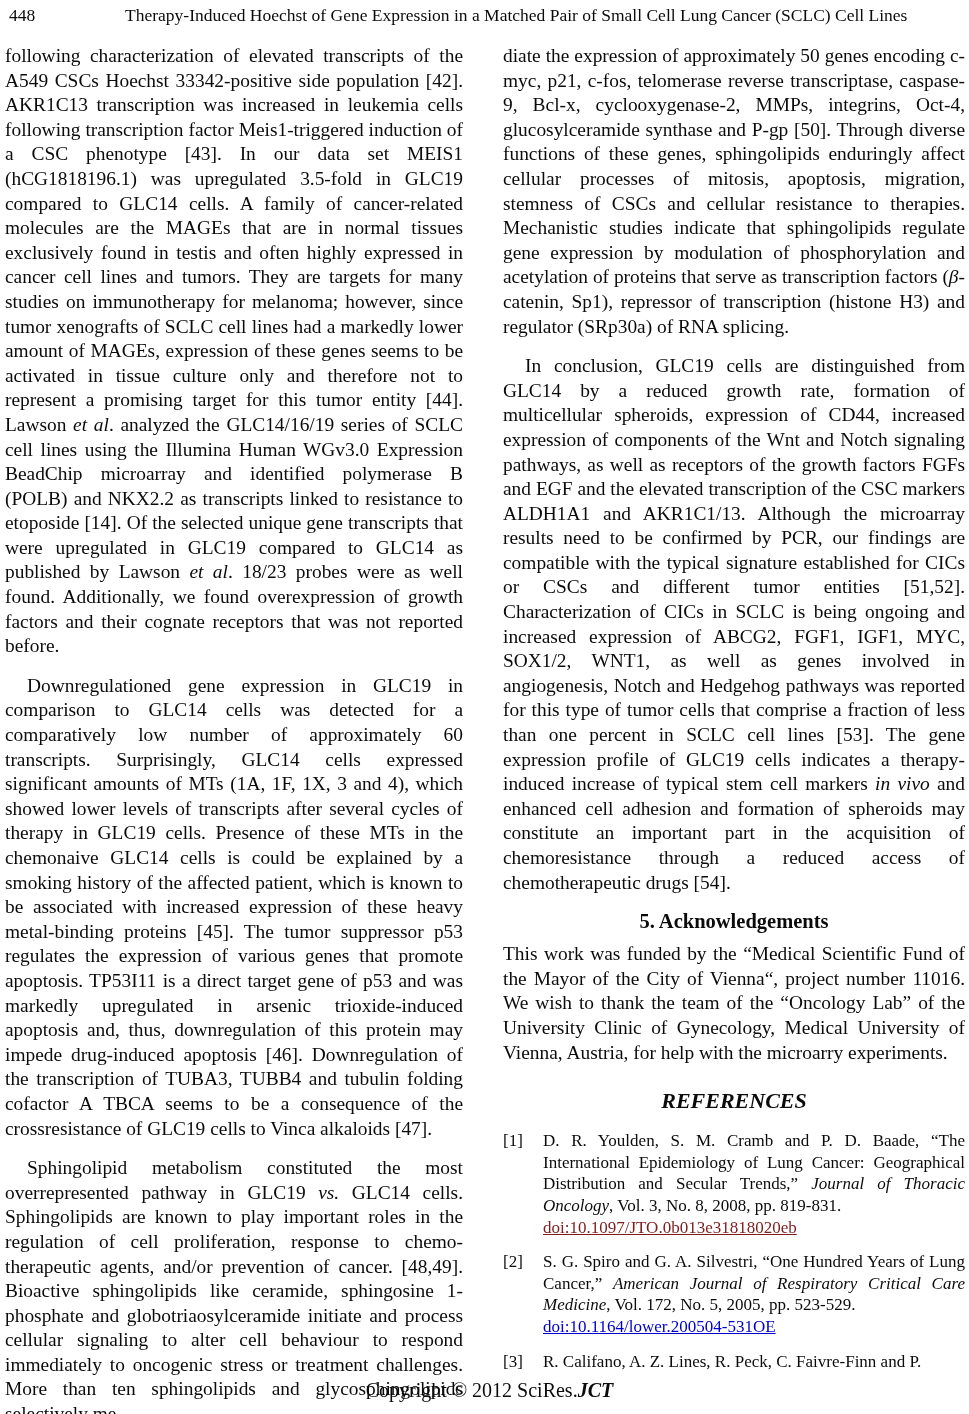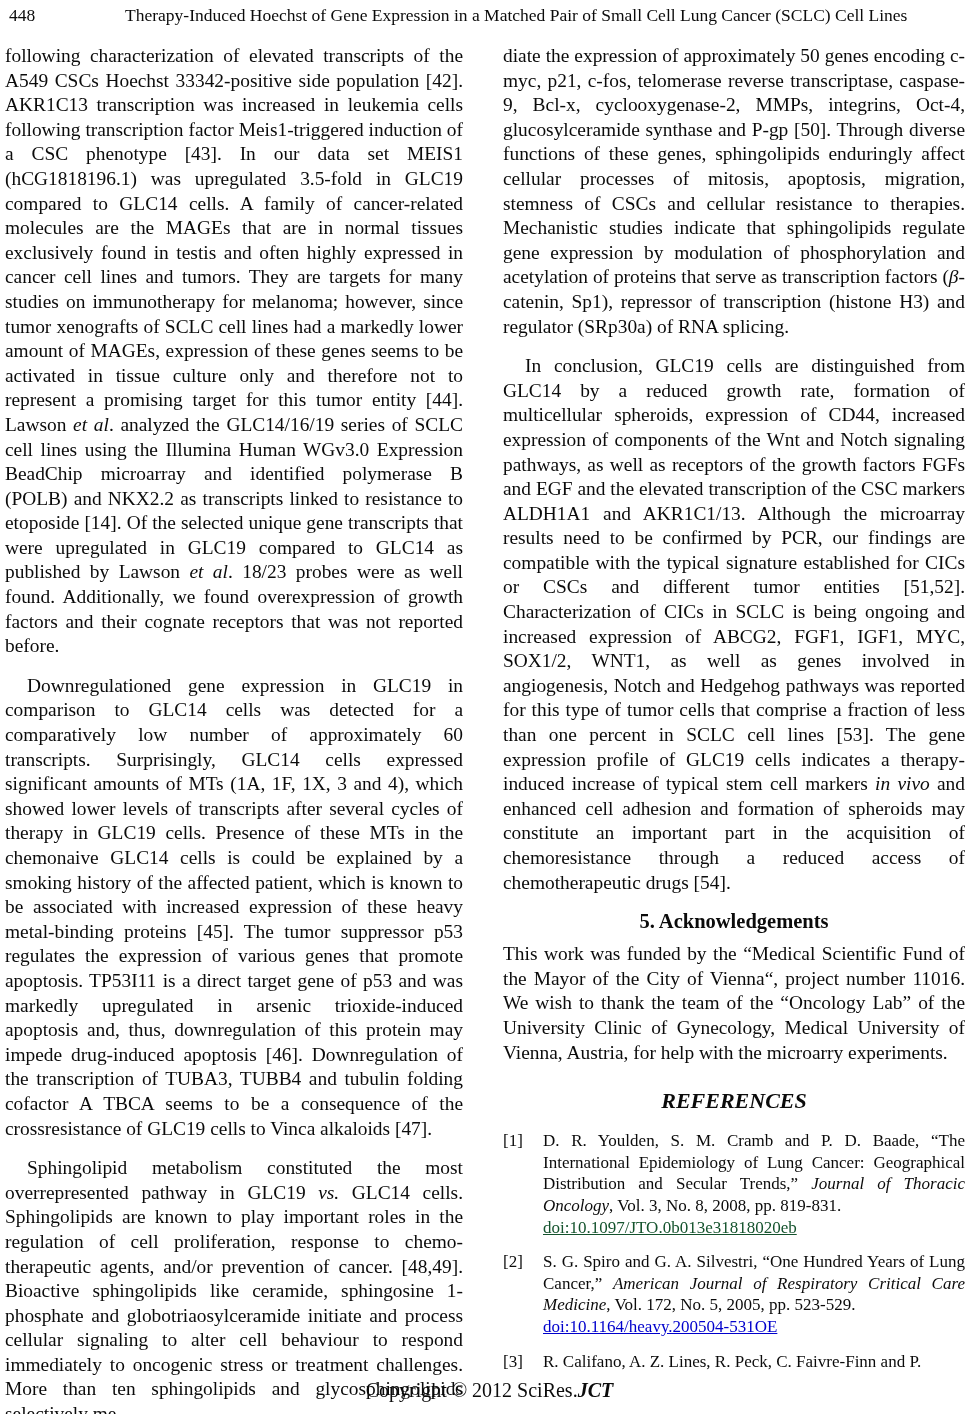--- a/index.html
+++ b/index.html
@@ -62,25 +62,25 @@
         <p class="para ind"><span>In conclusion, GLC19 cells are distinguished from GLC14 by a reduced growth rate, formation of multicellular spheroids, expression of CD44, increased expression of components of the Wnt and Notch signaling pathways, as well as receptors of the growth factors FGFs and EGF and the elevated transcription of the CSC markers ALDH1A1 and AKR1C1/13. Although the microarray results need to be confirmed by PCR, our findings are compatible with the typical signature established for CICs or CSCs and different tumor entities [51,52]. Characterization of CICs in SCLC is being ongoing and increased expression of ABCG2, FGF1, IGF1, MYC, SOX1/2, WNT1, as well as genes involved in angiogenesis, Notch and Hedgehog pathways was reported for this type of tumor cells that comprise a fraction of less than one percent in SCLC cell lines [53]. The gene expression profile of GLC19 cells indicates a therapy-induced increase of typical stem cell markers </span><span class="it">in vivo</span><span> and enhanced cell adhesion and formation of spheroids may constitute an important part in the acquisition of chemoresistance through a reduced access of chemotherapeutic drugs [54].</span></p>
       </div>
     <h2 class="ack">5. Acknowledgements</h2>
     <div id="ack-paras">
         <p class="para"><span>This work was funded by the “Medical Scientific Fund of the Mayor of the City of Vienna“, project number 11016. We wish to thank the team of the “Oncology Lab” of the University Clinic of Gynecology, Medical University of Vienna, Austria, for help with the microarry experiments.</span></p>
       </div>
     <h3 class="refs">REFERENCES</h3>
     <div id="ref-list">
         <div class="ref">
           <span class="lbl">[1]</span>
-          <div class="body"><span>D. R. Youlden, S. M. Cramb and P. D. Baade, “The International Epidemiology of Lung Cancer: Geographical Distribution and Secular Trends,” </span><span class="it">Journal of Thoracic Oncology</span><span>, Vol. 3, No. 8, 2008, pp. 819-831.</span><a class="doi" href="#" style="color: #14532d;">doi:10.1097/JTO.0b013e31818020eb</a></div>
+          <div class="body"><span>D. R. Youlden, S. M. Cramb and P. D. Baade, “The International Epidemiology of Lung Cancer: Geographical Distribution and Secular Trends,” </span><span class="it">Journal of Thoracic Oncology</span><span>, Vol. 3, No. 8, 2008, pp. 819-831.</span><a class="doi" href="#" style="color: #7f1d1d;">doi:10.1097/JTO.0b013e31818020eb</a></div>
         </div>
         <div class="ref">
           <span class="lbl">[2]</span>
-          <div class="body"><span>S. G. Spiro and G. A. Silvestri, “One Hundred Years of Lung Cancer,” </span><span class="it">American Journal of Respiratory Critical Care Medicine</span><span>, Vol. 172, No. 5, 2005, pp. 523-529.</span><a class="doi" href="#" style="color: rgb(0, 0, 204);">doi:10.1164/heavy.200504-531OE</a></div>
+          <div class="body"><span>S. G. Spiro and G. A. Silvestri, “One Hundred Years of Lung Cancer,” </span><span class="it">American Journal of Respiratory Critical Care Medicine</span><span>, Vol. 172, No. 5, 2005, pp. 523-529.</span><a class="doi" href="#" style="color: rgb(0, 0, 204);">doi:10.1164/lower.200504-531OE</a></div>
         </div>
         <div class="ref">
           <span class="lbl">[3]</span>
           <div class="body"><span>R. Califano, A. Z. Lines, R. Peck, C. Faivre-Finn and P.</span></div>
         </div>
       </div>
   </div>
 
   <div class="footer">
     <span>Copyright © 2012 SciRes.</span>

